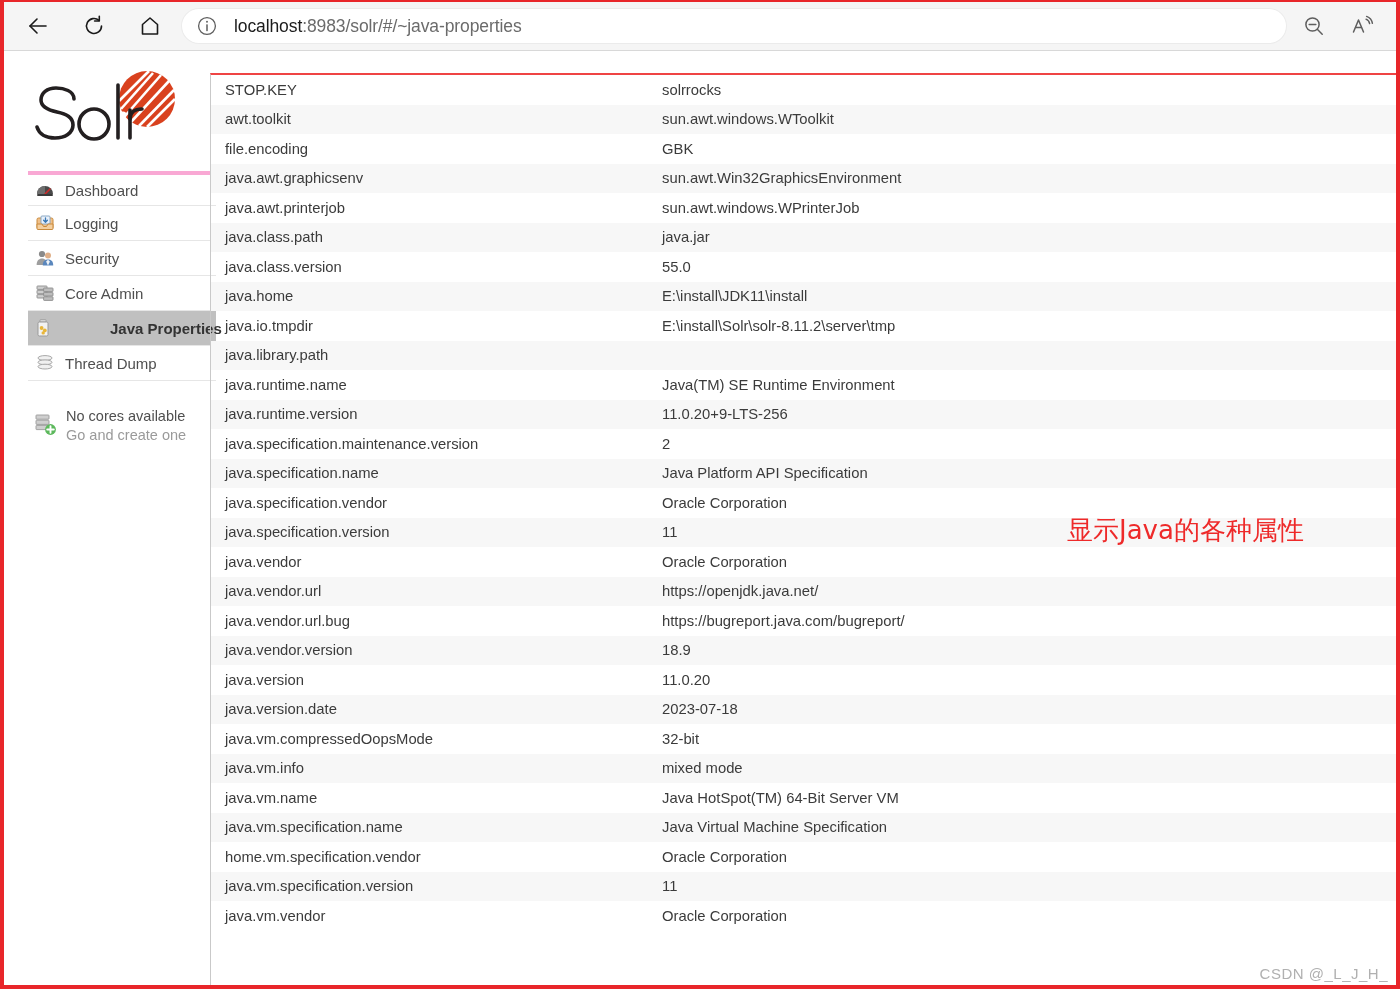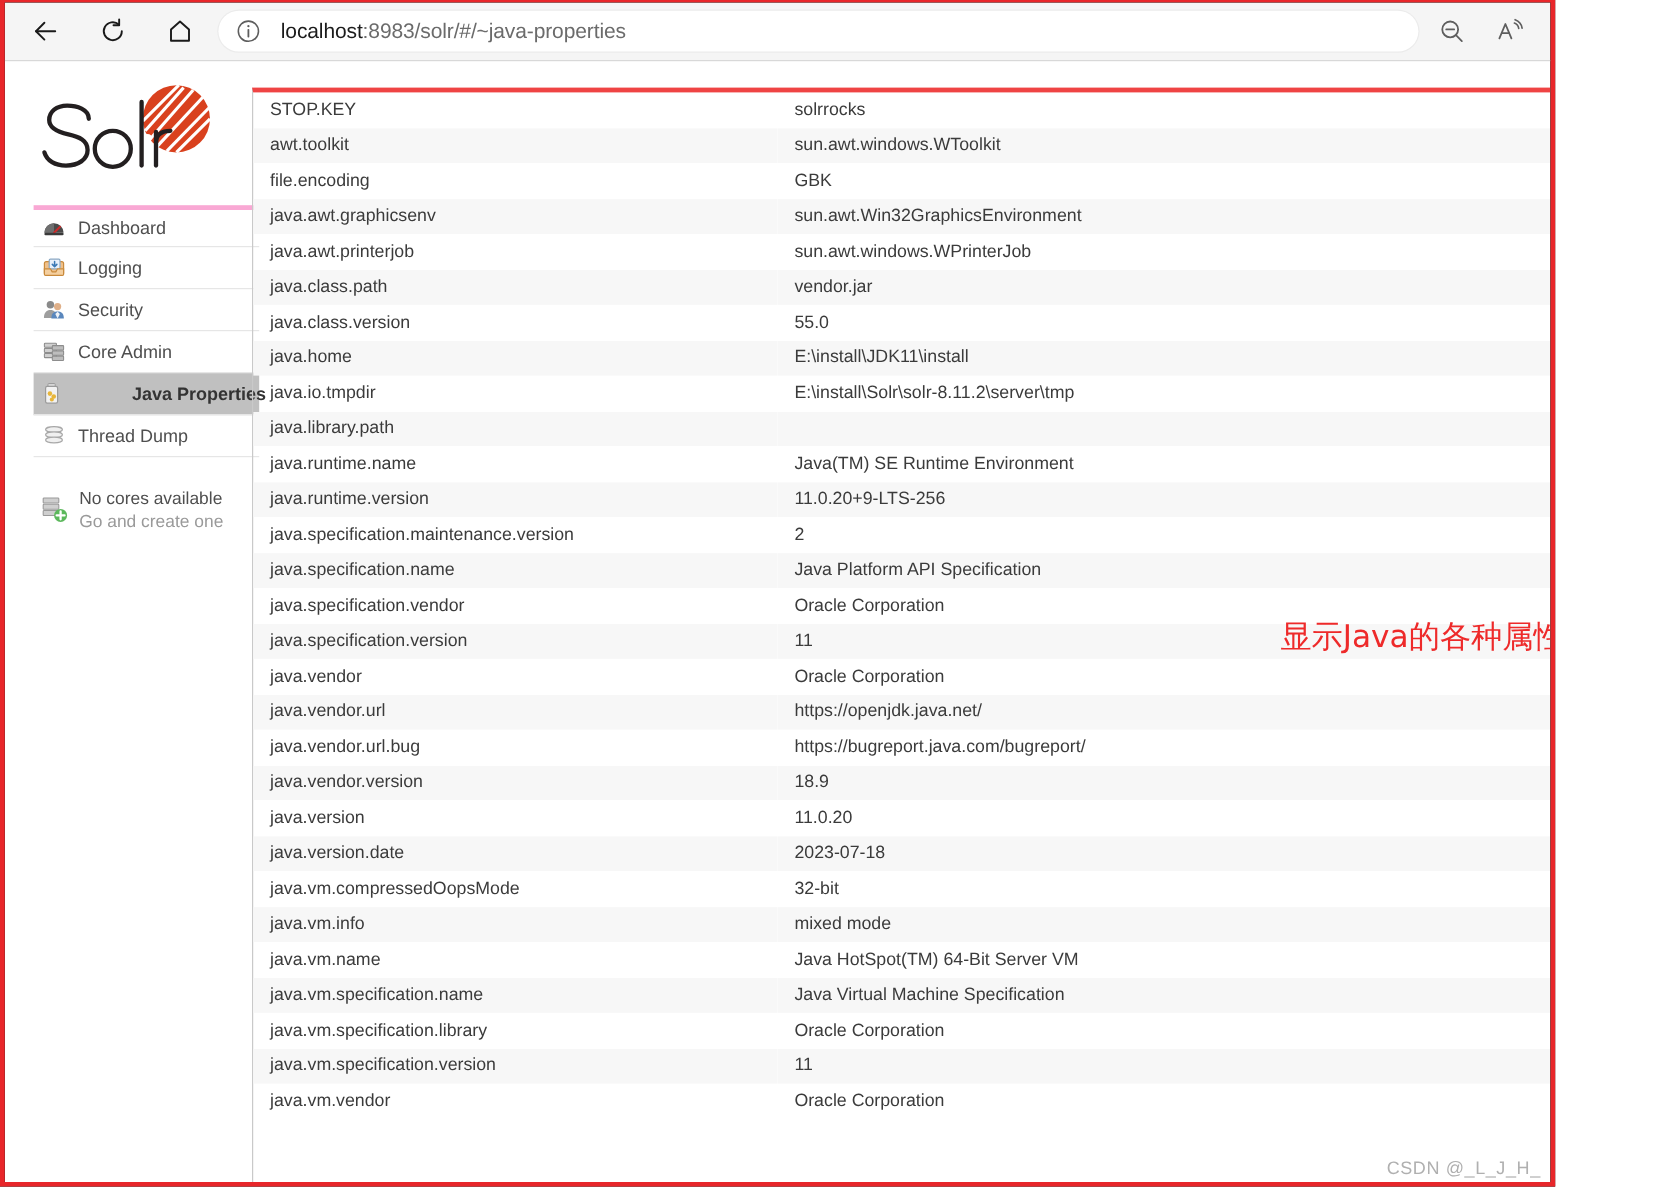--- a/index.html
+++ b/index.html
@@ -4,26 +4,26 @@
 <style>
   * { box-sizing: border-box; margin: 0; padding: 0; }
   html, body {
     width: 1400px; height: 989px;
     overflow: hidden;
     font-family: "Liberation Sans", sans-serif;
     background: #ffffff;
   }
   #root {
     position: relative;
-    width: 1296px; height: 989px;
+    width: 1400px; height: 989px;
     border-left: 4px solid #e8262a;
     border-right: 4px solid #e8262a;
     border-bottom: 4px solid #e8262a;
     border-top: 2px solid #e8262a;
-    background: #000000;
+    background: #404040;
     overflow: hidden;
   }
 
   
   #browser-toolbar {
     position: absolute;
     top: 0; left: 0; right: 0;
     height: 48px;
     background: #f5f5f5;
     display: flex;
@@ -114,21 +114,21 @@
   #cores-icon { width: 24px; height: 28px; flex: 0 0 auto; margin-right: 8px; }
   #cores-text { line-height: 1.28; }
   #cores-title { font-size: 14.5px; color: #4f4f4f; white-space: nowrap;}
   #cores-sub { font-size: 14.5px; color: #9a9a9a; white-space: nowrap;}
 
   
   #content {
     position: absolute;
     left: 206px; top: 22px; right: 0; bottom: 0;
     border-left: 1px solid #c9c9c9;
-    border-top: 4px solid #ef4444;
+    border-top: 2px solid #ef4444;
     overflow: hidden;
   }
   #props-table {
     width: 100%;
     border-collapse: collapse;
     table-layout: fixed;
   }
   #props-table tr { height: 29.5px; }
   #props-table tr:nth-child(even) { background: #f7f7f7; }
   #props-table td {
@@ -379,21 +379,21 @@
             <tr>
               <td class="k">java.awt.graphicsenv</td>
               <td class="v">sun.awt.Win32GraphicsEnvironment</td>
             </tr>
             <tr>
               <td class="k">java.awt.printerjob</td>
               <td class="v">sun.awt.windows.WPrinterJob</td>
             </tr>
             <tr>
               <td class="k">java.class.path</td>
-              <td class="v">vendor.jar</td>
+              <td class="v">java.jar</td>
             </tr>
             <tr>
               <td class="k">java.class.version</td>
               <td class="v">55.0</td>
             </tr>
             <tr>
               <td class="k">java.home</td>
               <td class="v">E:\install\JDK11\install</td>
             </tr>
             <tr>
@@ -462,21 +462,21 @@
             </tr>
             <tr>
               <td class="k">java.vm.name</td>
               <td class="v">Java HotSpot(TM) 64-Bit Server VM</td>
             </tr>
             <tr>
               <td class="k">java.vm.specification.name</td>
               <td class="v">Java Virtual Machine Specification</td>
             </tr>
             <tr>
-              <td class="k">java.vm.specification.library</td>
+              <td class="k">home.vm.specification.vendor</td>
               <td class="v">Oracle Corporation</td>
             </tr>
             <tr>
               <td class="k">java.vm.specification.version</td>
               <td class="v">11</td>
             </tr>
             <tr>
               <td class="k">java.vm.vendor</td>
               <td class="v">Oracle Corporation</td>
             </tr>

